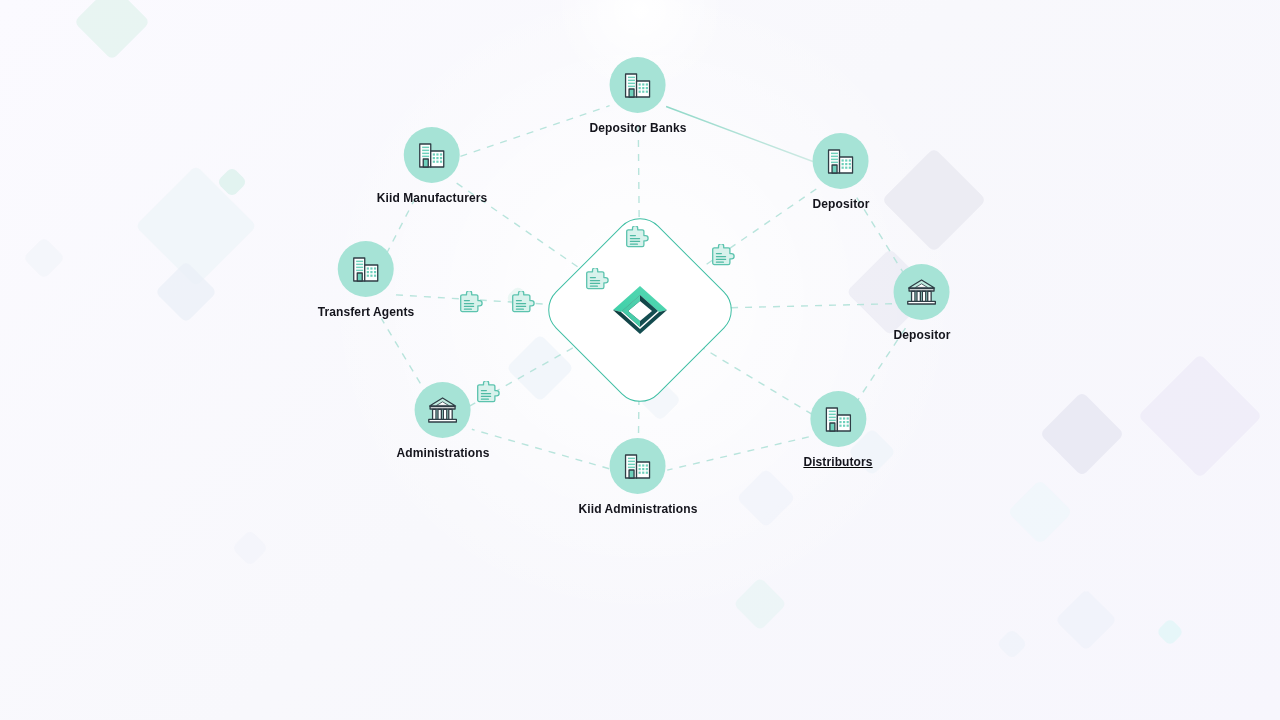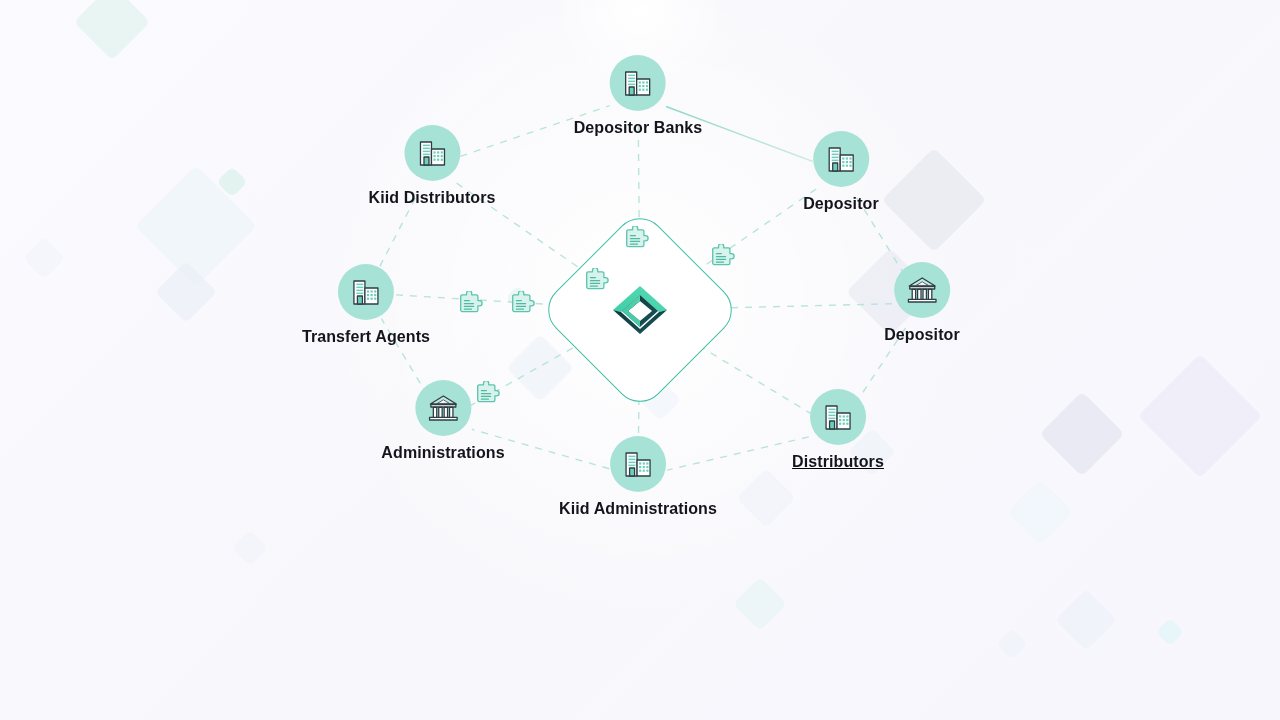--- a/index.html
+++ b/index.html
@@ -23,21 +23,21 @@
   }
   #net-svg { position: absolute; inset: 0; width: 1280px; height: 720px; }
 
   .node { position: absolute; transform: translate(-50%,-50%); text-align: center; }
   .node-circle {
     width: 56px; height: 56px; border-radius: 50%;
     background: #a6e3d6; margin: 0 auto;
     display: flex; align-items: center; justify-content: center;
   }
   .node-label {
-    margin-top: 8px; font-size: 16px; font-weight: 700;
+    margin-top: 8px; font-size: 12px; font-weight: 700;
     color: #14141c; white-space: nowrap; letter-spacing: .1px;
   }
   .puzzle { position: absolute; transform: translate(-50%,-50%); }
 
   #center-hub {
     position: absolute; left: 640px; top: 310px;
     width: 145px; height: 145px; transform: translate(-50%,-50%) rotate(45deg);
     border: 1.6px solid #3fbfa4; border-radius: 26px;
     background: #ffffff;
   }
@@ -265,21 +265,21 @@
       <rect x="7" y="16.4" width="3.4" height="10" fill="#fff"></rect>
       <rect x="12.4" y="16.4" width="3.4" height="10" fill="#fff"></rect>
       <rect x="17.8" y="16.4" width="3.4" height="10" fill="#fff"></rect>
       <rect x="23.2" y="16.4" width="3.4" height="10" fill="#fff"></rect>
     </g>
     <path d="M17 8.8 L23 12.4 L11 12.4 Z" fill="#fff" stroke="#2f3e46" stroke-width="0.8"></path>
   </svg>
         </div>
         <div class="node-label">Administrations</div>
       </div>
-      <div class="node" style="left: 366px; top: 305px;">
+      <div class="node" style="left: 366px; top: 280px;">
         <div class="node-circle">
           <svg width="34" height="34" viewBox="0 0 34 34">
     <g fill="none" stroke="#2f3e46" stroke-width="1.3" stroke-linejoin="round">
       <rect x="5" y="6" width="11" height="23" fill="#fff"></rect>
       <rect x="16" y="13" width="13" height="16" fill="#fff"></rect>
       <rect x="8.5" y="21" width="5" height="8" fill="#6ed0bb" stroke="#2f3e46"></rect>
     </g>
     <g fill="#6ed0bb">
       <rect x="7.4" y="8.6" width="7" height="1.5"></rect>
       <rect x="7.4" y="11.6" width="7" height="1.5"></rect>
@@ -321,21 +321,21 @@
               <rect x="25.2" y="15.4" width="2.2" height="2.2"></rect>
       <rect x="18" y="19" width="2.2" height="2.2"></rect>
               <rect x="21.6" y="19" width="2.2" height="2.2"></rect>
               <rect x="25.2" y="19" width="2.2" height="2.2"></rect>
       <rect x="18" y="22.6" width="2.2" height="2.2"></rect>
               <rect x="21.6" y="22.6" width="2.2" height="2.2"></rect>
               <rect x="25.2" y="22.6" width="2.2" height="2.2"></rect>
     </g>
   </svg>
         </div>
-        <div class="node-label">Kiid Distributors</div>
+        <div class="node-label">Kiid Manufacturers</div>
       </div>
     </div>
 
   <div id="badges-layer">
       <div class="puzzle" style="left: 638px; top: 243px;"><svg width="30" height="30" viewBox="0 0 30 30">
     <path d="M9.5 2.2 a2.6 2.6 0 0 1 5.2 0 v1.6 h4.6 a1.6 1.6 0 0 1 1.6 1.6 v4.2 h1.6 a2.6 2.6 0 0 1 0 5.2 h-1.6 v4.2 a1.6 1.6 0 0 1 -1.6 1.6 h-14 a1.6 1.6 0 0 1 -1.6 -1.6 v-13.6 a1.6 1.6 0 0 1 1.6 -1.6 h4.2 z" fill="#d8f2ec" stroke="#5bc3ae" stroke-width="1.3" stroke-linejoin="round"></path>
     <g stroke="#4fbaa4" stroke-width="1.2" stroke-linecap="round">
       <line x1="7.4" y1="9.6" x2="12.4" y2="9.6"></line>
       <line x1="7.4" y1="12.6" x2="16.6" y2="12.6"></line>
       <line x1="7.4" y1="15.4" x2="16.6" y2="15.4"></line>

